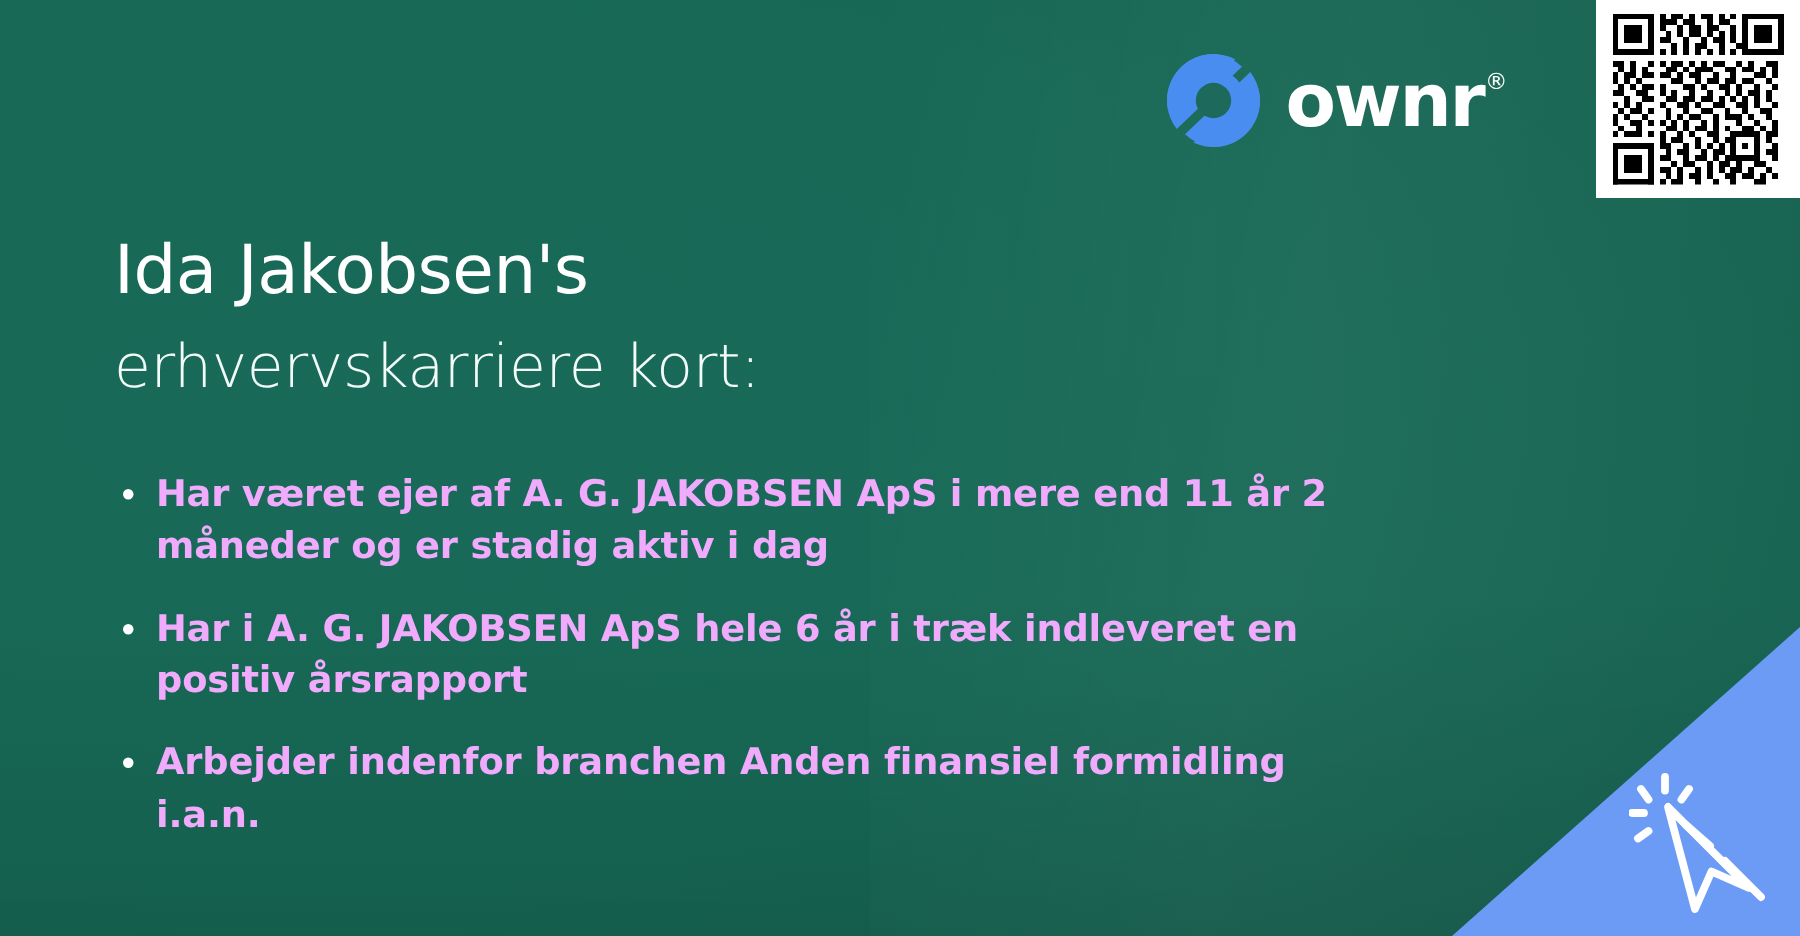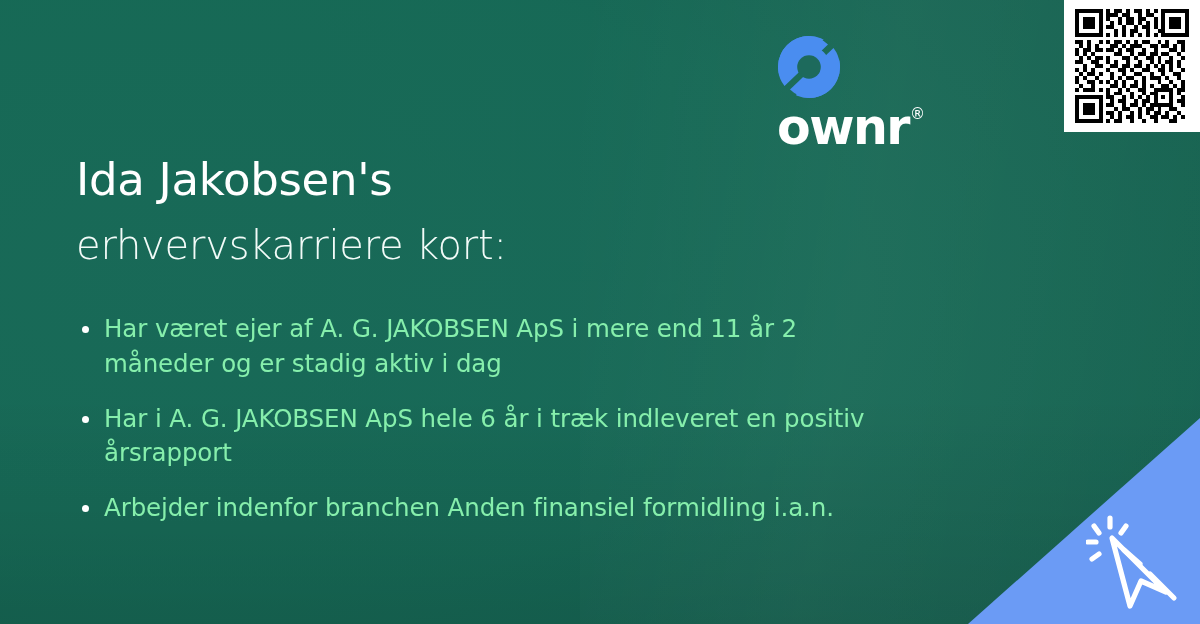--- a/index.html
+++ b/index.html
@@ -51,21 +51,21 @@
     position:absolute; top:0; right:0;
     width:136px; height:132px;
     background:#ffffff;
     padding:9px;
   }
   .qr-canvas { width:118px; height:114px; display:block; }
 
   
   .logo {
     position:absolute; top:35px; left:777px;
-    display:flex; align-items:flex-start; gap:4px;flex-direction:column;
+    display:flex; align-items:center; gap:16px;
   }
   .logo-mark { width:64px; height:64px; display:block; }
   .logo-word {
     position:relative;
     color:#ffffff;
     font-size:49px;
     font-weight:bold;
     letter-spacing:-1.5px;
     line-height:1;
     font-family:"DejaVu Sans", sans-serif;
@@ -93,23 +93,23 @@
     margin-top:16px;
   }
 
   
   .bullets {
     position:absolute; left:78px; top:312px; width:830px;
     list-style:none;
   }
   .bullet {
     position:relative;
-    color:#86efac;
+    color:#f0abfc;
     font-size:24.5px;
-    font-weight:normal;
+    font-weight:bold;
     line-height:1.42;
     padding-left:26px;
     margin-bottom:20px;
     letter-spacing:-0.1px;
   }
   .bullet:last-child { margin-bottom:16px; }
   .bullet::before {
     content:"";
     position:absolute; left:4px; top:14px;
     width:7px; height:7px;

